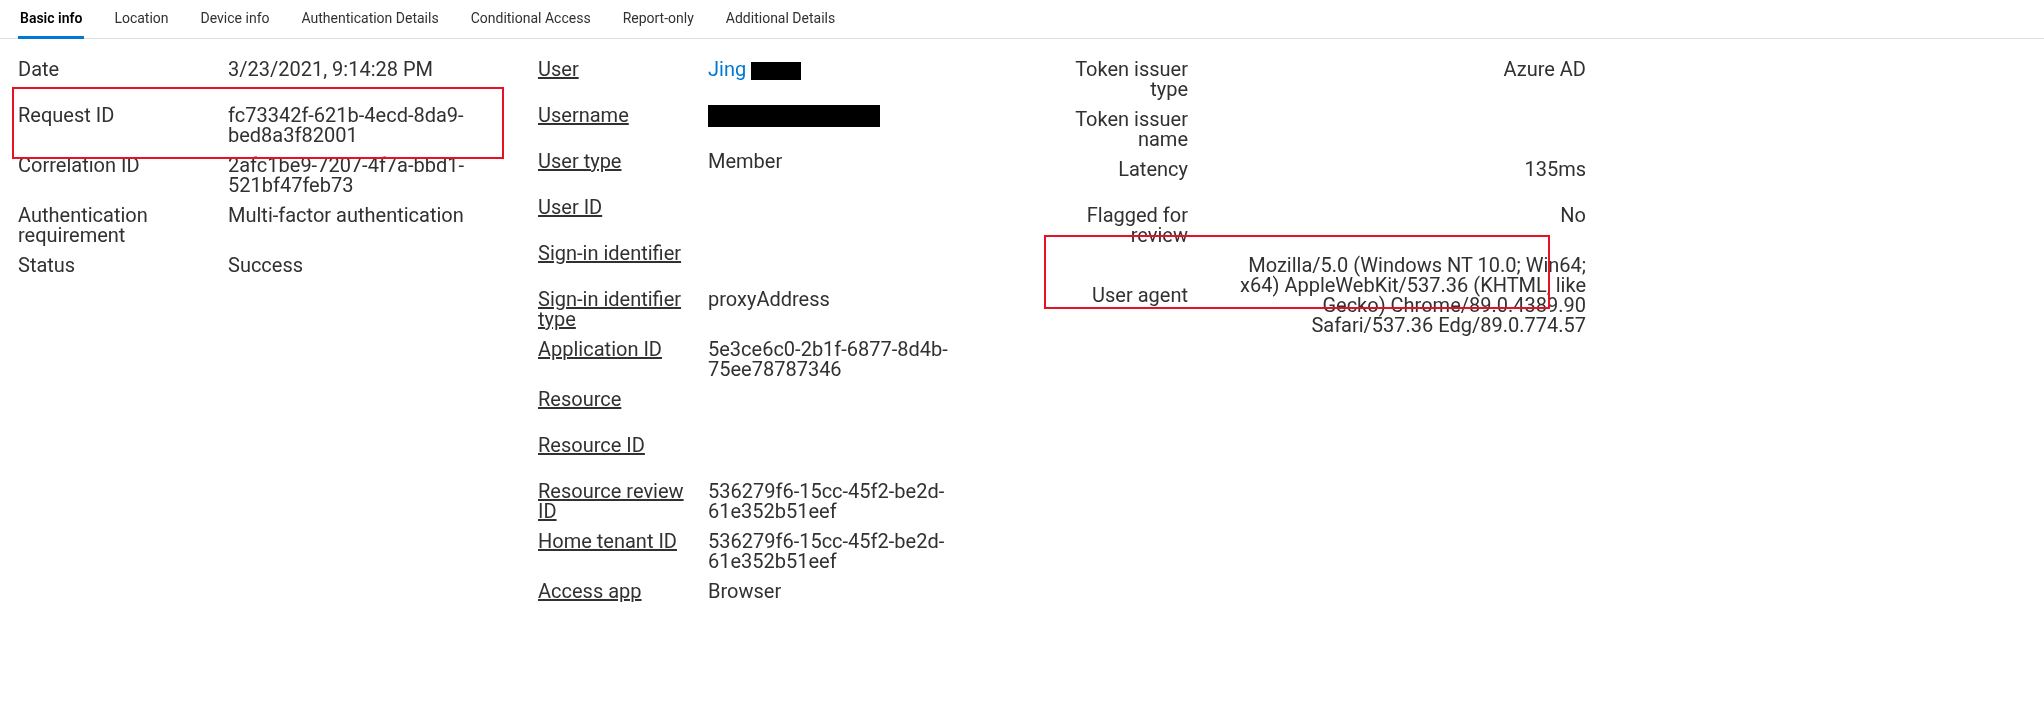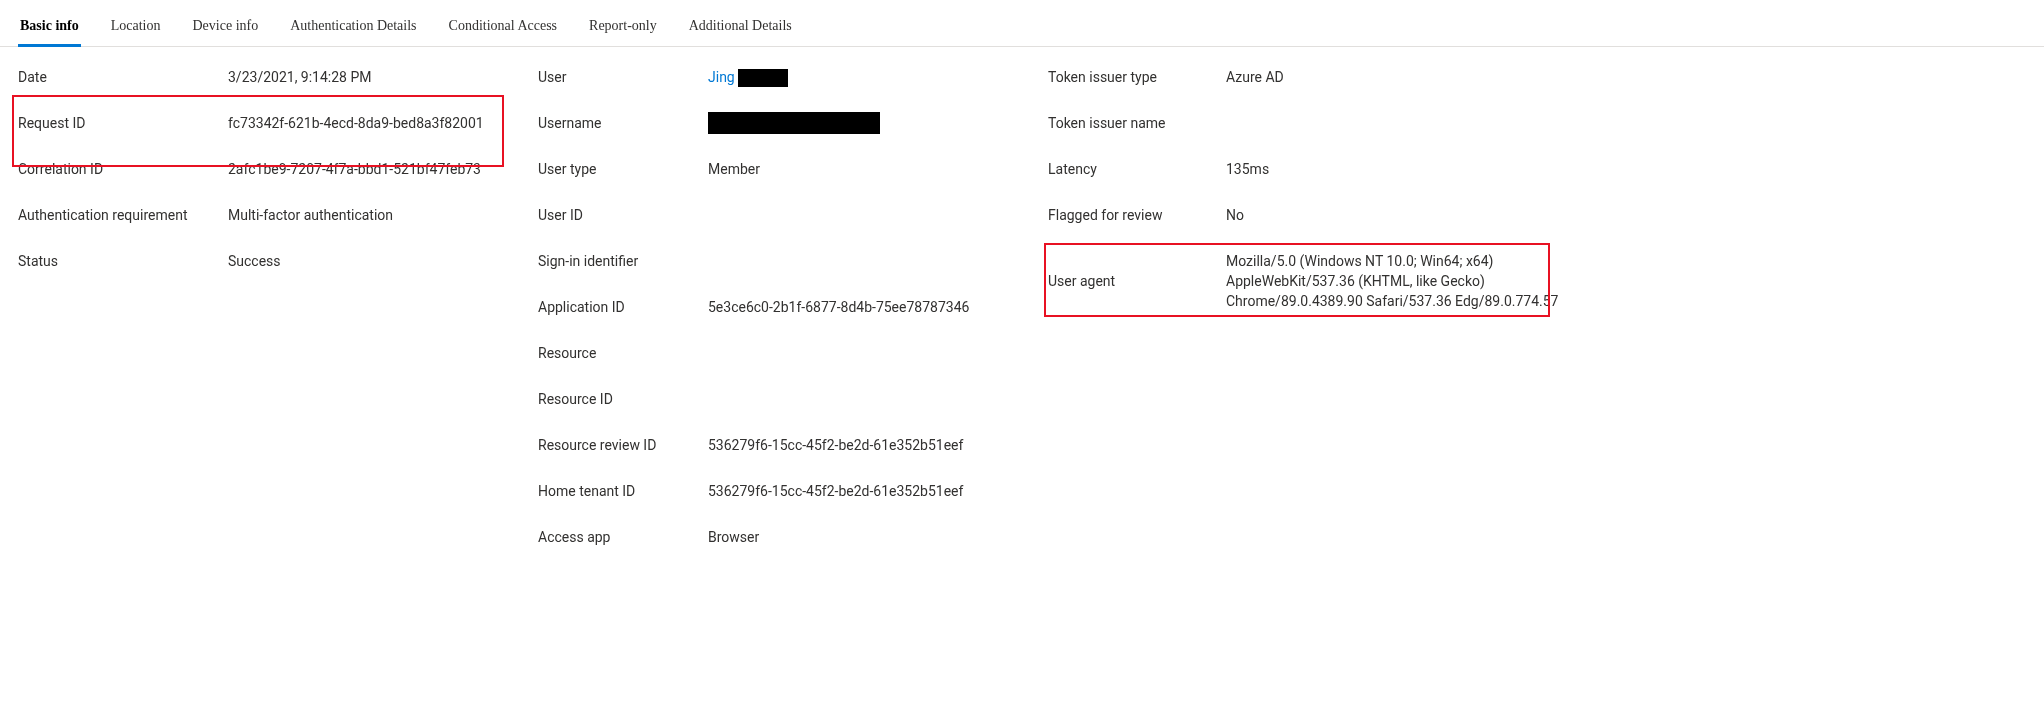--- a/index.html
+++ b/index.html
@@ -8,23 +8,22 @@
     background: #ffffff;
     font-family: "Segoe UI", -apple-system, BlinkMacSystemFont, Roboto, "Helvetica Neue", sans-serif;
     font-size: 14px;
     color: #323130;
     width: 2044px;
   }
   .tabs {
     display: flex;
     align-items: flex-end;
     gap: 28px;
-    padding: 12px 18px 0 18px;
+    padding: 4px 18px 0 18px;
     border-bottom: 1px solid #e1dfdd;
-    font-family: Liberation Serif, serif;
   }
   .tab {
     padding: 6px 2px 10px 2px;
     font-size: 14px;
     color: #323130;
     cursor: pointer;
     border-bottom: 3px solid transparent;
     margin-bottom: -1px;
   }
   .tab.active {
@@ -35,35 +34,35 @@
   .content {
     position: relative;
     padding: 14px 18px 20px 18px;
   }
   .columns {
     display: flex;
     align-items: flex-start;
   }
   .col1 { width: 520px; }
   .col2 { width: 510px; }
-  .col3 { flex: 1; }
+  .col3 { flex: 1; text-align: right; }
   .row {
     display: flex;
     align-items: flex-start;
     min-height: 38px;
     padding: 4px 0;
   }
   .col1 .label { width: 200px; padding-right: 10px; }
   .col1 .value { flex: 1; }
-  .col2 .label { width: 160px; padding-right: 10px; }
+  .col2 .label { width: 160px; padding-right: 10px; text-decoration: underline; }
   .col2 .value { flex: 1; }
   .col3 .label { width: 140px; padding-right: 10px; }
   .col3 .value { flex: 1; max-width: 360px; margin-left: 28px; }
   .label, .value {
-    font-size: 14px;
+    font-size: 20px;
     line-height: 20px;
     padding-top: 2px;
   }
   .link { color: #0078d4; }
   .redacted {
     display: inline-block;
     background: #000000;
     vertical-align: middle;
   }
   .redacted.small { width: 50px; height: 18px; }
@@ -138,20 +137,24 @@
         <div class="value">Member</div>
       </div>
       <div class="row">
         <div class="label">User ID</div>
       </div>
       <div class="row">
         <div class="label">Sign-in identifier</div>
         <div class="value"></div>
       </div>
       <div class="row">
+        <div class="label">Sign-in identifier type</div>
+        <div class="value">proxyAddress</div>
+      </div>
+      <div class="row">
         <div class="label">Application ID</div>
         <div class="value">5e3ce6c0-2b1f-6877-8d4b-75ee78787346</div>
       </div>
       <div class="row">
         <div class="label">Resource</div>
         <div class="value"></div>
       </div>
       <div class="row">
         <div class="label">Resource ID</div>
         <div class="value"></div>

